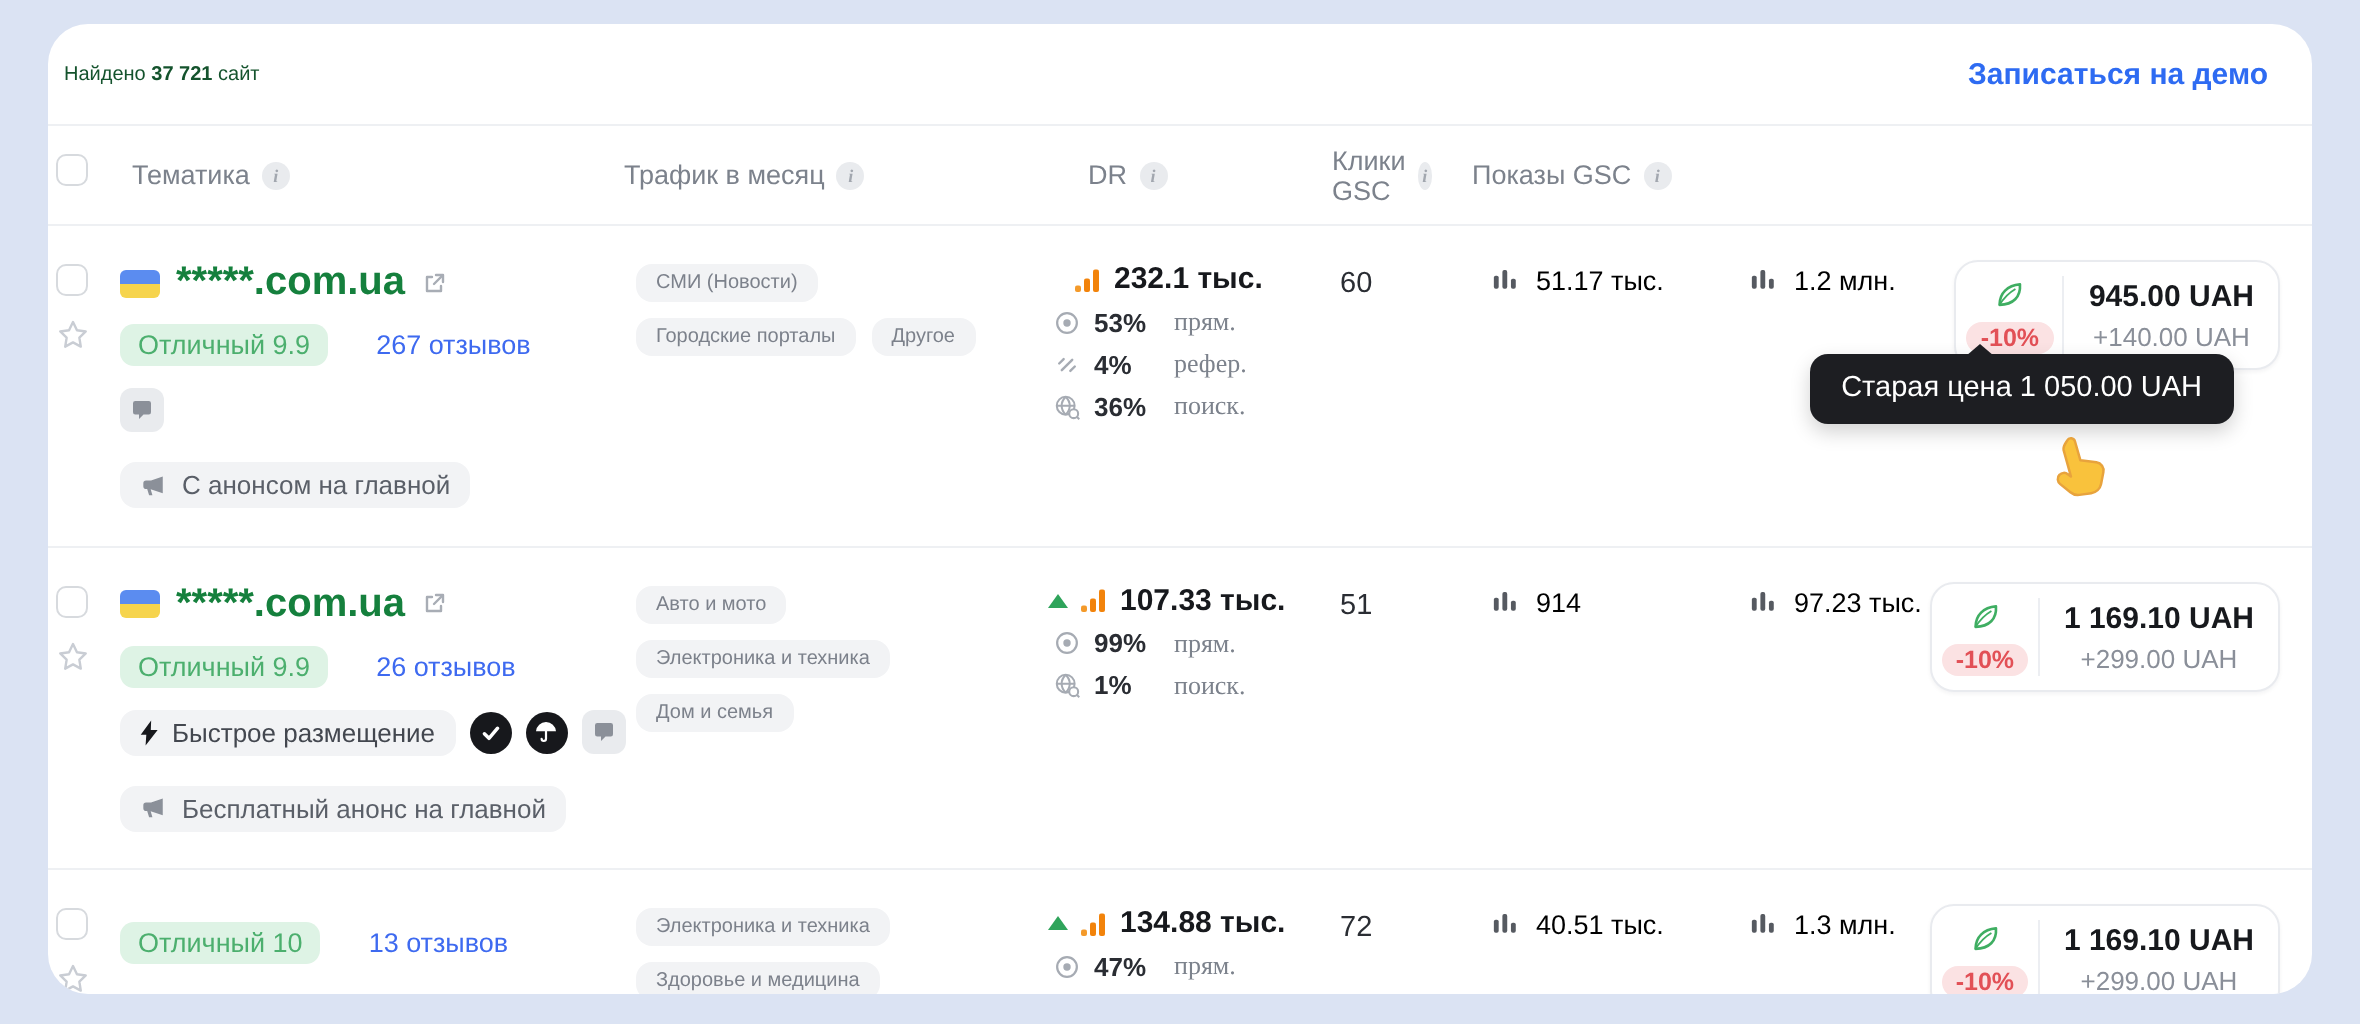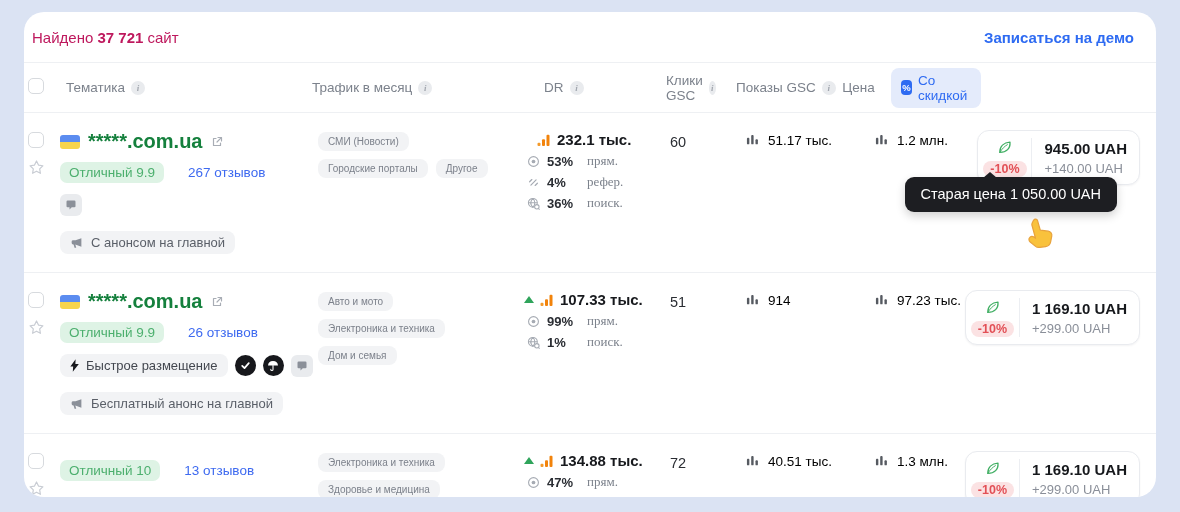--- a/index.html
+++ b/index.html
@@ -14,21 +14,21 @@
     position:absolute; left:24px; top:12px;
     width:1132px; height:485px;
     background:#fff; border-radius:20px;
     overflow:hidden;
   }
   
   .top-bar {
     height:51px; display:flex; align-items:center; justify-content:space-between;
     padding:0 22px 0 8px; border-bottom:1px solid #eef0f3;
   }
-  .found { font-size:15px; color:#be185d; }
+  .found { font-size:10px; color:#14532d; }
   .found b { font-weight:700; }
   .demo-link { font-size:15px; color:#2e6bf2; text-decoration:none; cursor:pointer;font-weight:bold; }
 
   
   .grid-row {
     display:grid;
     grid-template-columns:32px 252px 212px 122px 70px 129px 136px minmax(0,1fr);
     padding:0 16px 0 4px;
   }
   
@@ -110,21 +110,21 @@
   .cell-metric { display:flex; align-items:flex-start; gap:9px; font-size:13.5px; color:#000000; padding:3px 0 0 30px; white-space:nowrap; }
   .cell-metric svg { margin-top:0; }
 
   .cell-price { display:flex; justify-content:flex-end; align-items:flex-start; }
   .price-card {
     display:flex; align-items:stretch; border:1px solid #e9ebef; border-radius:12px; background:#fff;
     padding:7px 0; box-shadow:0 1px 2px rgba(16,24,40,.05); cursor:pointer;
   }
   .pc-left { width:54px; display:flex; flex-direction:column; align-items:center; gap:5px; padding:1px 8px 0; border-right:1px solid #eceef2; }
   .discount-badge { background:#fbe2e3; color:#e25056; font-size:12.5px; font-weight:700; padding:1px 7px; border-radius:9px; white-space:nowrap; }
-  .pc-right { padding:1px 12px 0; display:flex; flex-direction:column; align-items:flex-start; gap:4px; justify-content:center; }
+  .pc-right { padding:1px 12px 0; display:flex; flex-direction:column; align-items:center; gap:4px; justify-content:center; }
   .pc-price { font-size:15px; font-weight:700; color:#17191d; white-space:nowrap; }
   .pc-extra { font-size:13px; color:#8a8f99; white-space:nowrap; }
 
   
   .tooltip {
     position:absolute; top:64px; right:39px; z-index:6;
     background:#1d1e22; color:#fff; font-size:14.5px; padding:9px 16px 10px;
     border-radius:9px; white-space:nowrap; box-shadow:0 4px 10px rgba(0,0,0,.18);
   }
   .tooltip:before {
@@ -161,27 +161,20 @@
       <span>DR</span>
         <span class="info-icon">i</span>
     </div>
     <div class="th-label pad20">
       <span>Клики GSC</span>
         <span class="info-icon">i</span>
     </div>
     <div class="th-label pad20">
       <span>Показы GSC</span>
         <span class="info-icon">i</span>
-    </div>
-    <div class="th-price-cell">
-      <span class="th-label">Цена</span>
-      <span class="discount-filter">
-        <span class="pct-square">%</span>
-        <span>Со скидкой</span>
-      </span>
     </div>
   </div>
 
   <div class="grid-row site-row">
     <div class="cell-select">
       <span class="checkbox"></span>
       <span class="star">
   <svg width="17" height="17" viewBox="0 0 24 24" fill="none" stroke="#c9cdd4" stroke-width="1.7" stroke-linejoin="round">
             <path d="M12 2.8l2.8 5.8 6.2.9-4.5 4.4 1 6.3-5.5-3-5.5 3 1-6.3L3 9.5l6.2-.9z"></path>
           </svg>

